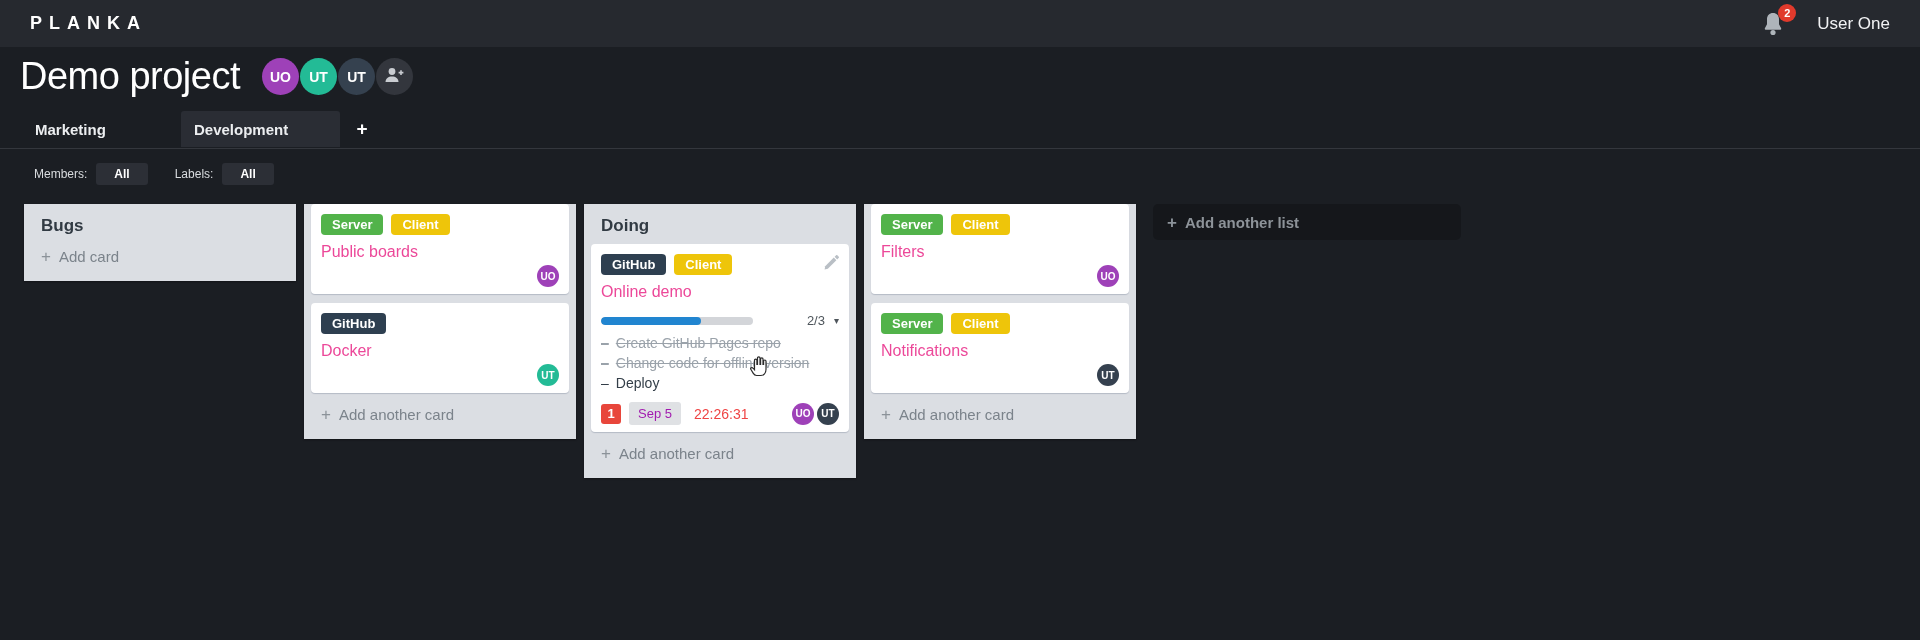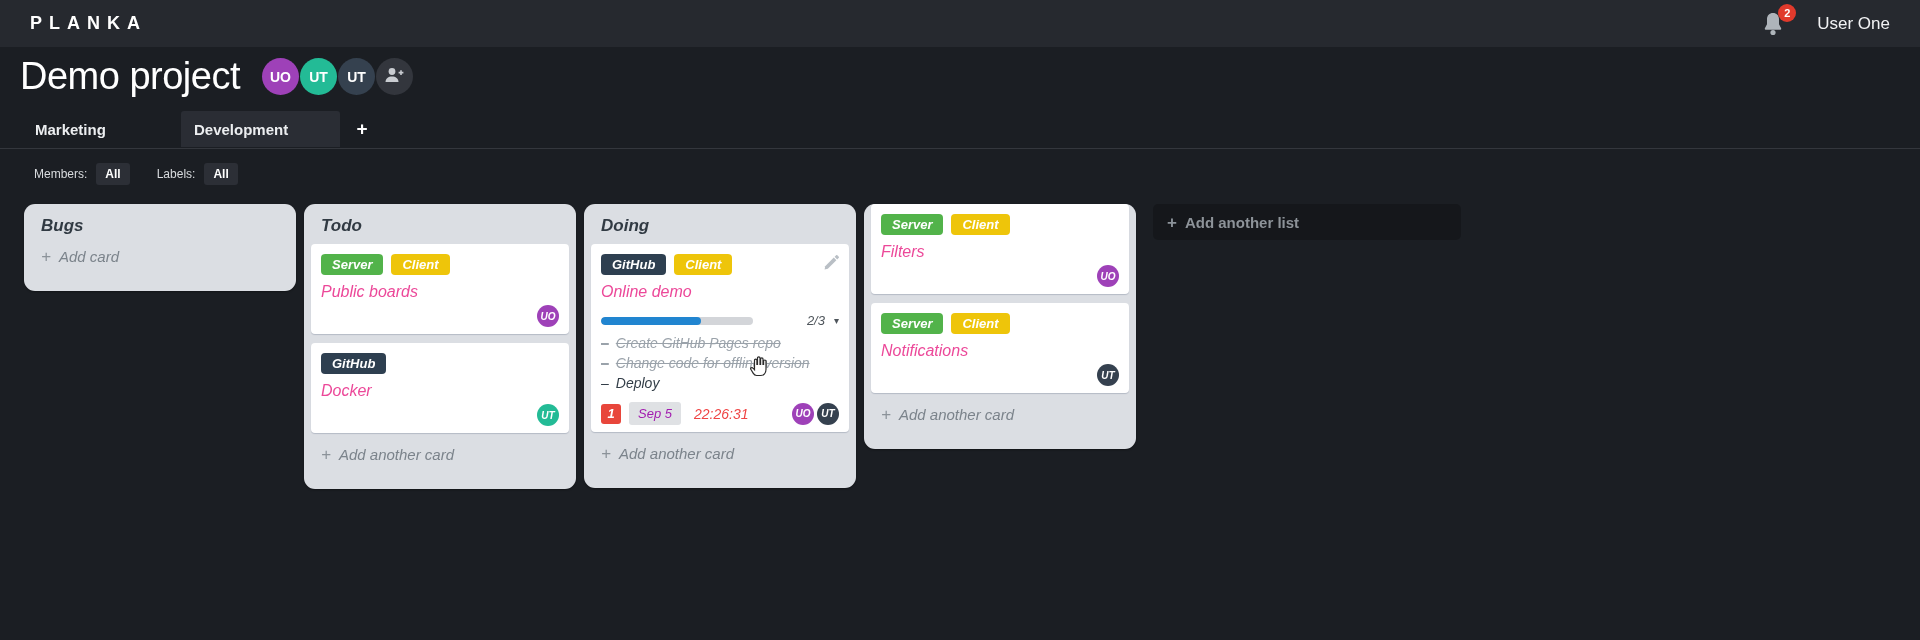--- a/index.html
+++ b/index.html
@@ -34,29 +34,29 @@
   .tab { width:159px; display:flex; align-items:center; padding-left:13px;
          color:#eceef0; font-size:15px; font-weight:bold; cursor:pointer; }
   .tab.active { background:#2a2d34; border-radius:3px 3px 0 0; }
   .tab-add { width:44px; display:flex; align-items:center; justify-content:center;
              color:#fff; font-size:19px; font-weight:bold; cursor:pointer; }
   .tabs-divider { position:absolute; left:0; right:0; top:148px; height:1px; background:#34373d; }
 
   
   #filters { display:flex; align-items:center; gap:9px; margin:16px 0 0 34px;
              font-size:12px; color:#d9dcdf; }
-  .filter-chip { background:#2c2f36; color:#ffffff; font-weight:bold; padding:4px 9px;
+  .filter-chip { background:#2c2f36; color:#ffffff; font-weight:bold; padding:4px 18px;
                  border-radius:3px; cursor:pointer; }
   .filter-label { margin-left:18px; }
   .filter-label:first-child { margin-left:0; }
 
   
   #board { position:absolute; top:204px; left:24px; display:flex; align-items:flex-start; gap:8px; }
-  .list { width:272px; background:#dbdee3; border-radius:11px; padding-bottom:12px;
-          box-shadow:0 1px 2px rgba(0,0,0,.35);font-style:italic; }
+  .list { width:272px; background:#dbdee3; border-radius:0; padding-bottom:2px;
+          box-shadow:0 1px 2px rgba(0,0,0,.35); }
   .list-header { padding:12px 17px 8px; font-size:17px; font-weight:bold; color:#313a43; cursor:grab; }
   .cards { padding:0 7px; }
   .card { position:relative; background:#ffffff; border-radius:4px; padding:8px 10px 7px;
           margin-bottom:9px; box-shadow:0 1px 1px rgba(9,30,66,.18); cursor:pointer; }
   .labels { display:flex; gap:8px; margin:2px 0 8px; }
   .label { color:#fff; font-size:13px; font-weight:bold; padding:3px 11px; border-radius:4px; }
   .card-title { font-size:16px; color:#ec4899; margin:0 0 4px; }
   .card-members { display:flex; justify-content:flex-end; gap:3px; margin-top:2px; }
   .mini-avatar { width:22px; height:22px; border-radius:50%; color:#fff; font-size:10px; font-weight:bold;
                  display:flex; align-items:center; justify-content:center; }
@@ -150,21 +150,20 @@
 
     <div class="list">
       <div class="list-header">Bugs</div>
       <div class="add-card">
         <span class="plus-glyph">+</span>
         <span>Add card</span>
       </div>
     </div>
 
     <div class="list">
-      <div class="list-header">Todo</div>
       <div class="cards">
         <div class="card">
           <div class="labels">
             <span class="label" style="background-color: rgb(82, 179, 74);">Server</span>
             <span class="label" style="background-color: rgb(238, 197, 10);">Client</span>
           </div>
           <div class="card-title">Public boards</div>
           <div class="card-members">
             <div class="mini-avatar" style="background-color: rgb(158, 65, 184);">UO</div>
           </div>

